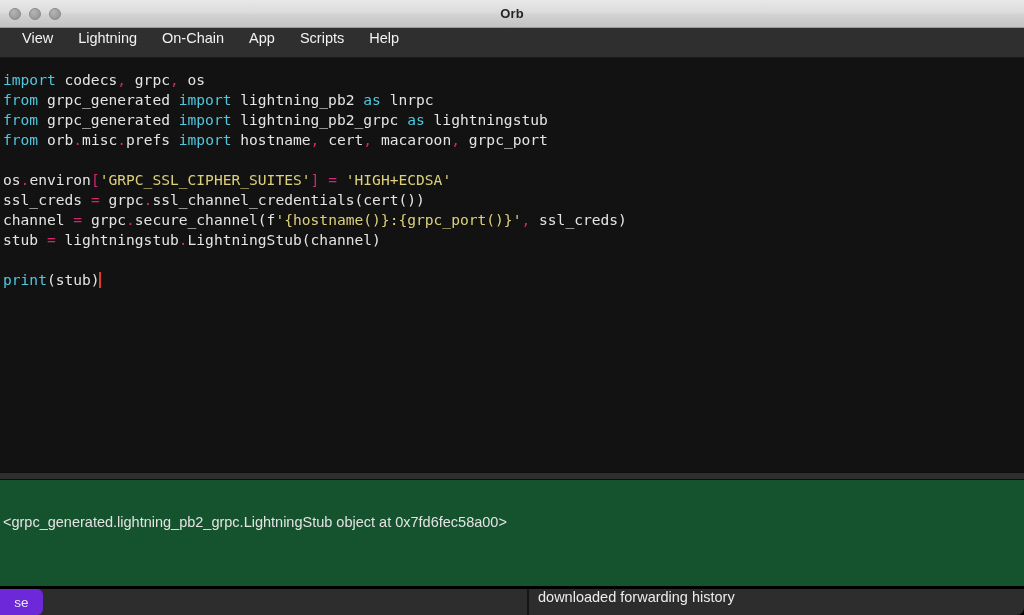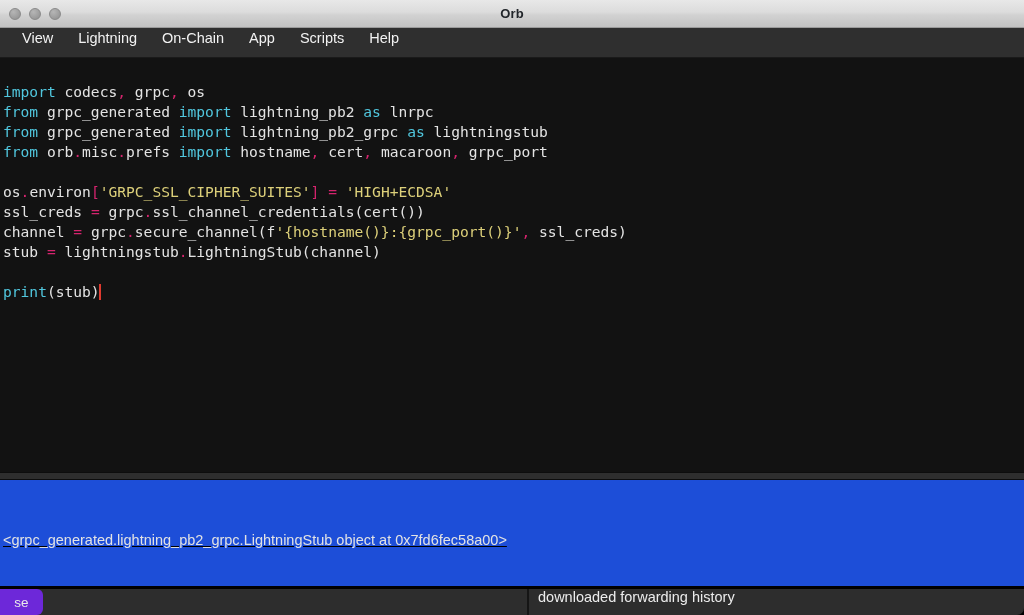--- a/index.html
+++ b/index.html
@@ -82,21 +82,21 @@
     line-height: 1.1;
   }
 
   
   #editor-pane {
     flex: 0 0 414px;
     height: 414px;
     background: #121212;
     overflow: hidden;
     position: relative;
-    padding: 24px 0 0 3px;
+    padding: 12px 0 0 3px;
     box-sizing: border-box;
   }
   #code-block {
     font-family: "DejaVu Sans Mono", "Liberation Mono", monospace;
     font-size: 14.6px;
     line-height: 20px;
     white-space: pre;
     color: #e4e4e4;
     letter-spacing: 0px;
   }
@@ -125,25 +125,24 @@
     background: #2e2e2e;
     border-top: 1px solid #0d0d0d;
     border-bottom: 1px solid #0d0d0d;
     box-sizing: border-box;
     cursor: row-resize;
   }
 
   
   #output-pane {
     flex: 1 1 auto;
-    background: #1d4ed8;
-    overflow: hidden;
-    padding: 51px 0 0 3px;
-    box-sizing: border-box;
-    text-decoration: underline;
+    background: #14532d;
+    overflow: hidden;
+    padding: 33px 0 0 3px;
+    box-sizing: border-box;
   }
   #output-text {
     font-family: "Liberation Sans", sans-serif;
     font-size: 14.5px;
     color: #e3e3e3;
     white-space: pre-wrap;
     line-height: 1.3;
   }
 
   

